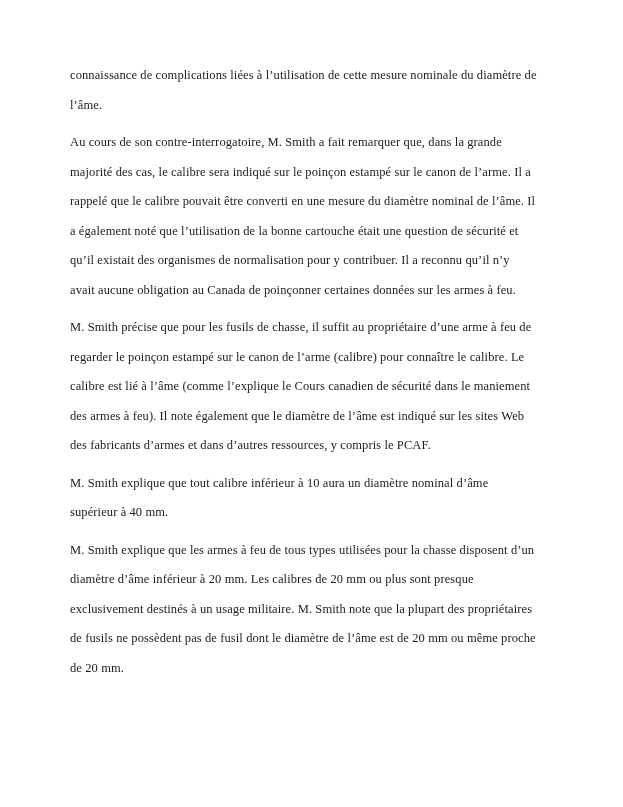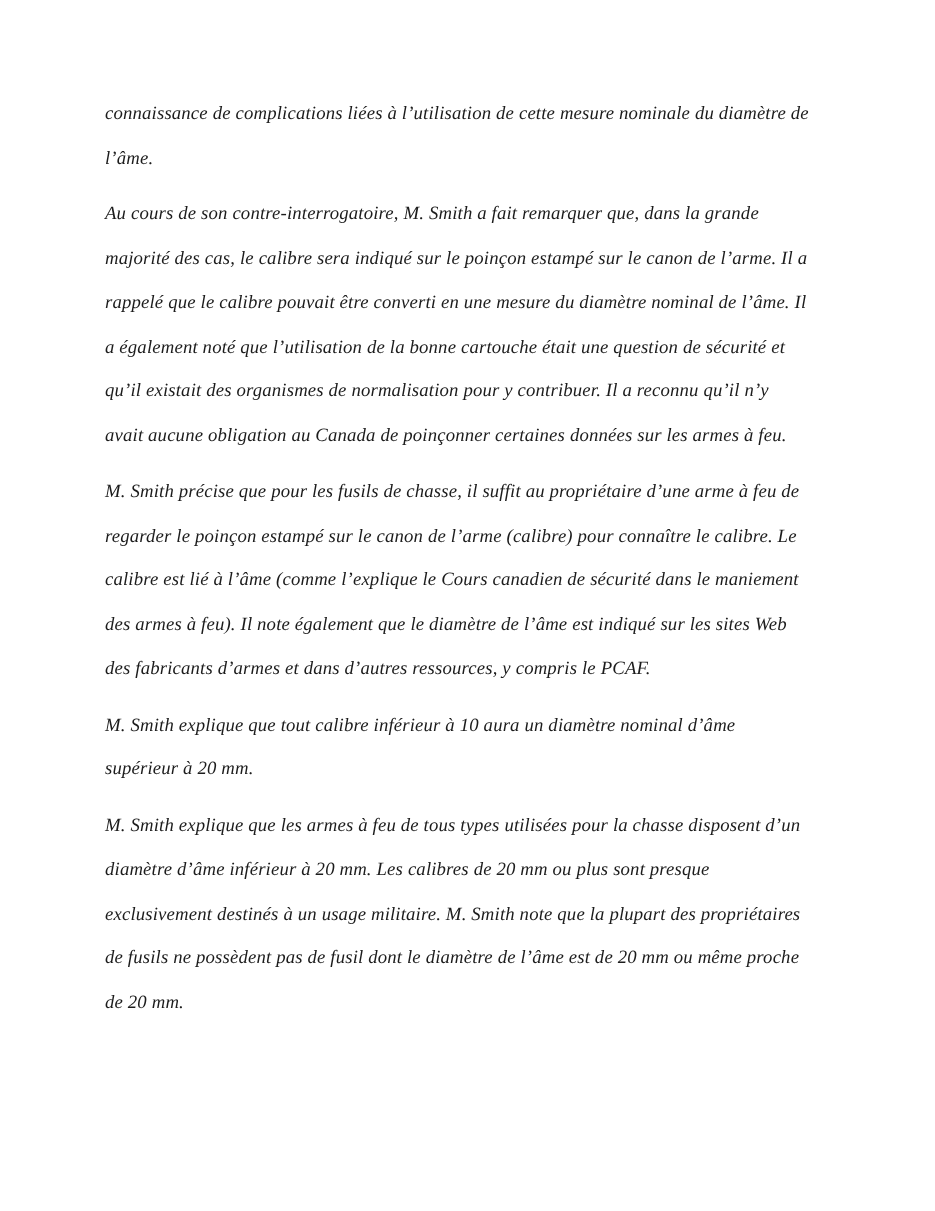--- a/index.html
+++ b/index.html
@@ -1,20 +1,20 @@
 <!DOCTYPE html>
 <html lang="fr" style="--page-bg: #ffffff; --text-color: #1c1c1c;"><head>
 <meta charset="utf-8">
 <title></title>
 <style>
   :root {
     --page-bg: #ffffff;
     --text-color: #1c1c1c;
   }
-  * { margin: 0; padding: 0; box-sizing: border-box; font-style: italic; }
+  * { margin: 0; padding: 0; box-sizing: border-box; }
   html, body {
     width: 623px;
     height: 807px;
     background: var(--page-bg);
     overflow: hidden;
   }
   .page {
     position: relative;
     width: 623px;
     height: 807px;
@@ -50,20 +50,20 @@
 rappelé que le calibre pouvait être converti en une mesure du diamètre nominal de l’âme. Il
 a également noté que l’utilisation de la bonne cartouche était une question de sécurité et
 qu’il existait des organismes de normalisation pour y contribuer. Il a reconnu qu’il n’y
 avait aucune obligation au Canada de poinçonner certaines données sur les armes à feu.</p>
     <p class="paragraph">M. Smith précise que pour les fusils de chasse, il suffit au propriétaire d’une arme à feu de
 regarder le poinçon estampé sur le canon de l’arme (calibre) pour connaître le calibre. Le
 calibre est lié à l’âme (comme l’explique le Cours canadien de sécurité dans le maniement
 des armes à feu). Il note également que le diamètre de l’âme est indiqué sur les sites Web
 des fabricants d’armes et dans d’autres ressources, y compris le PCAF.</p>
     <p class="paragraph">M. Smith explique que tout calibre inférieur à 10 aura un diamètre nominal d’âme
-supérieur à 20 mm.</p>
+supérieur à 40 mm.</p>
     <p class="paragraph">M. Smith explique que les armes à feu de tous types utilisées pour la chasse disposent d’un
 diamètre d’âme inférieur à 20 mm. Les calibres de 20 mm ou plus sont presque
 exclusivement destinés à un usage militaire. M. Smith note que la plupart des propriétaires
 de fusils ne possèdent pas de fusil dont le diamètre de l’âme est de 20 mm ou même proche
 de 20 mm.</p>
   </main>
 </div>
 
 </body></html>

